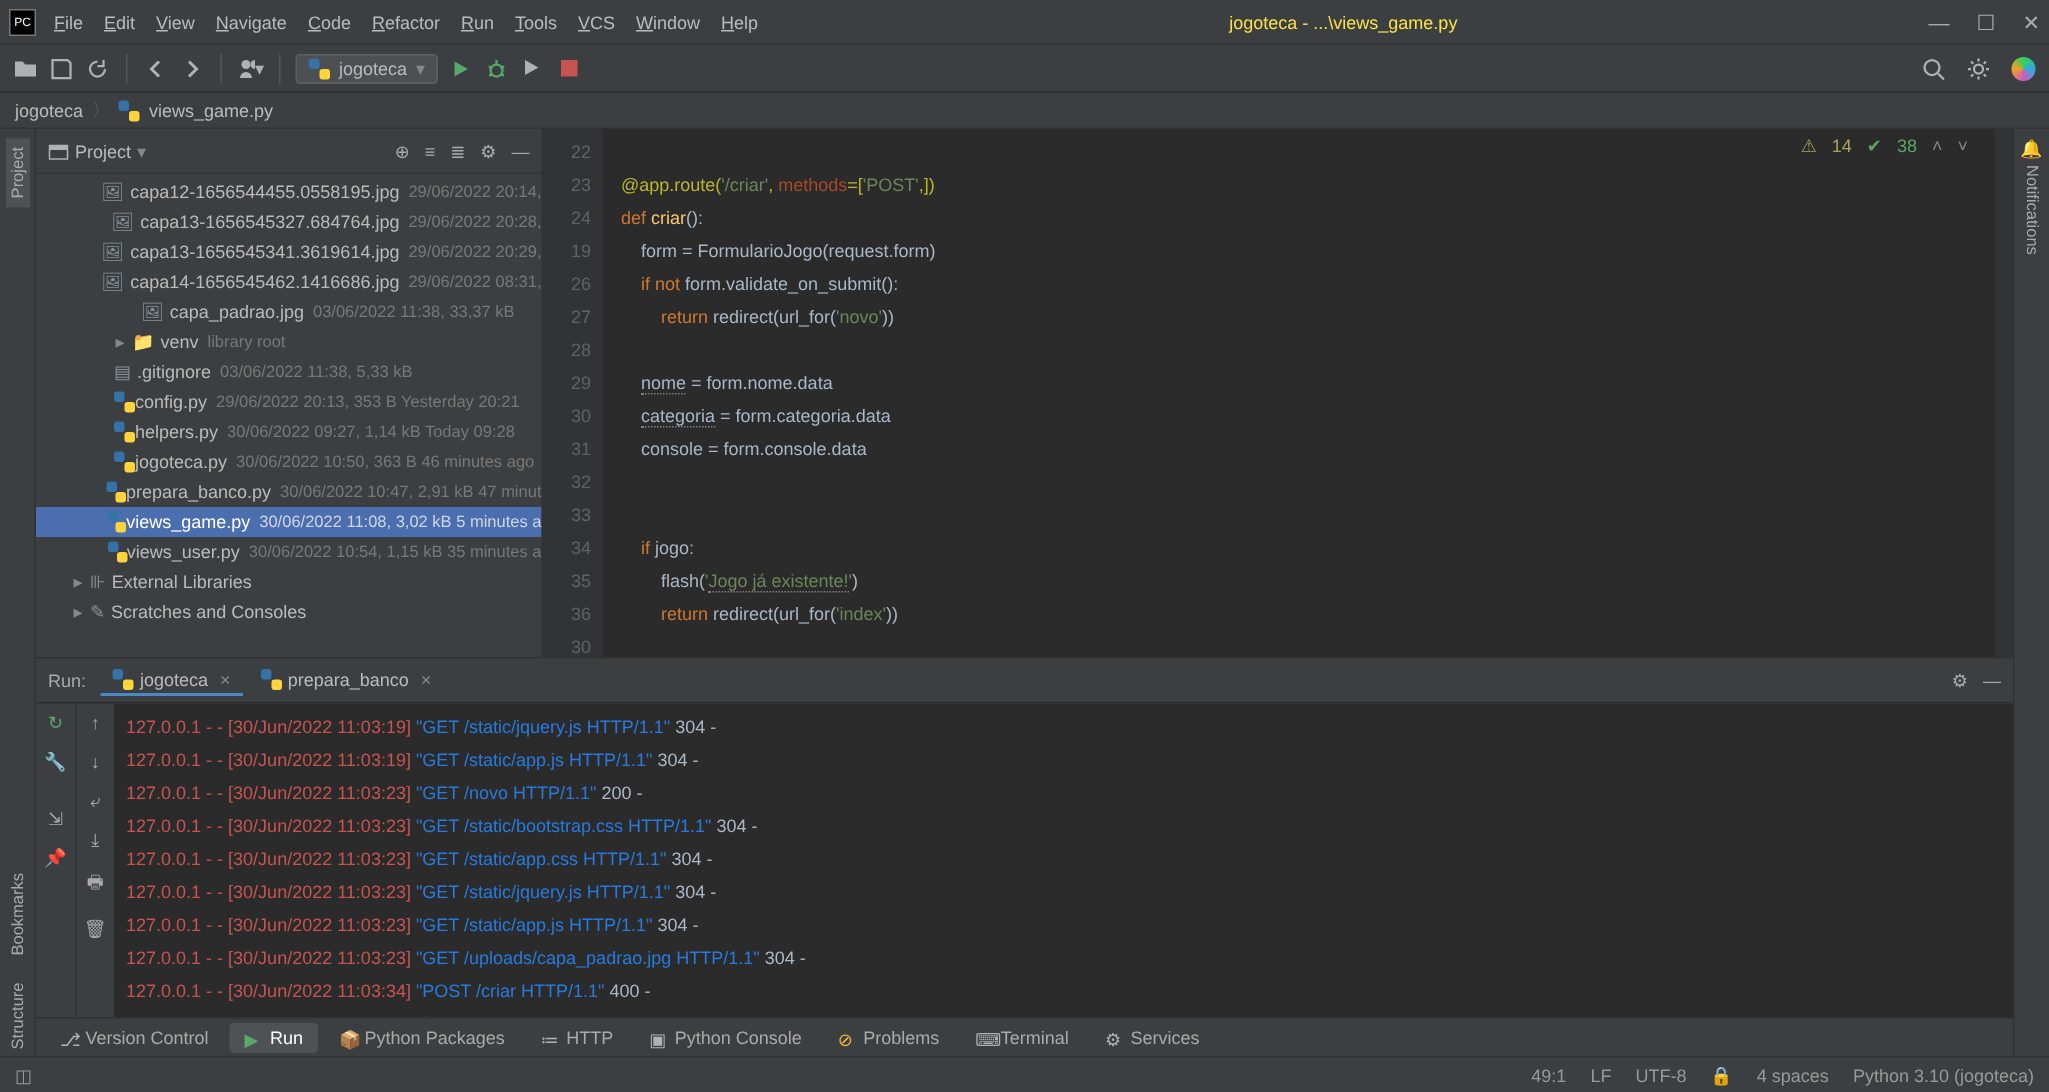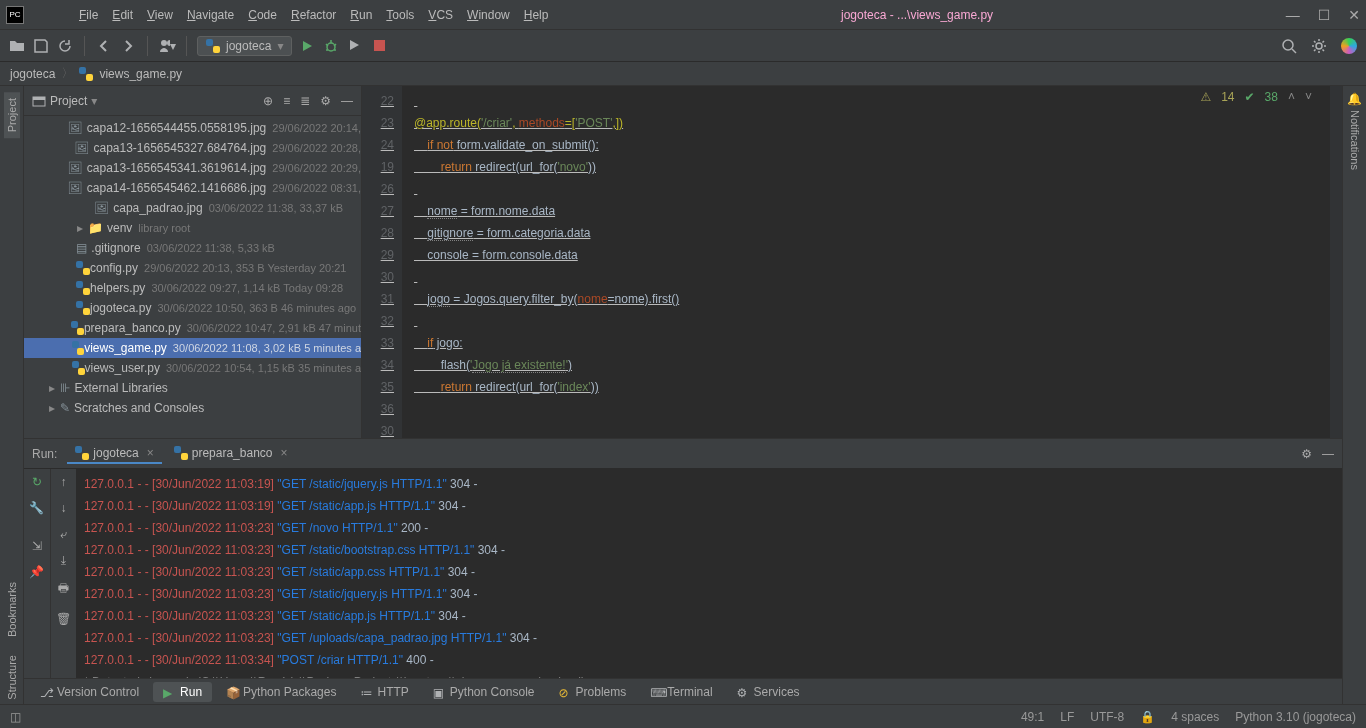--- a/index.html
+++ b/index.html
@@ -1,22 +1,22 @@
 <!DOCTYPE html>
 <html><head>
 <meta charset="utf-8">
 <style>
 * { margin:0; padding:0; box-sizing:border-box; font-family:"Segoe UI",Arial,sans-serif; font-size:12px; }
 body { background:#3c3f41; color:#bbb; width:1366px; height:728px; overflow:hidden; display:flex; flex-direction:column; }
 .titlebar { height:30px; background:#3c3f41; display:flex; align-items:center; padding:0 6px; border-bottom:1px solid #323232; }
 .pc-logo { width:18px; height:18px; background:#000; border:1px solid #777; display:flex; align-items:center; justify-content:center; font-size:8px; color:#fff; margin-right:12px; }
-.menu { display:flex; gap:14px;margin-left:43px; }
+.menu { display:flex; gap:14px; }
 .menu span { cursor:pointer; }
 .menu u { text-decoration:underline; }
-.win-title { flex:1; text-align:center; color:#f9a8d4; }
+.win-title { flex:1; text-align:center; color:#fde047; }
 .win-btns { display:flex; gap:18px; }
 .win-btns span { cursor:pointer; color:#aaa; font-size:14px; }
 .toolbar { height:32px; background:#3c3f41; border-bottom:1px solid #2b2b2b; display:flex; align-items:center; padding:0 8px; gap:6px; }
 .tb-sep { width:1px; height:20px; background:#555; margin:0 4px; }
 .tb-ico { width:18px; height:18px; display:flex; align-items:center; justify-content:center; color:#afb1b3; cursor:pointer; }
 .run-combo { display:flex; align-items:center; background:#4c5052; border:1px solid #5e6060; border-radius:3px; padding:2px 8px; gap:6px; cursor:pointer; }
 .pyico { display:inline-block; width:14px; height:14px; position:relative; }
 .pyico::before { content:""; position:absolute; width:7px; height:7px; background:#3572A5; border-radius:2px; left:0; top:0;}
 .pyico::after { content:""; position:absolute; width:7px; height:7px; background:#FFD43B; border-radius:2px; right:0; bottom:0;}
 .green { color:#59a869; }
@@ -42,21 +42,21 @@
 .tree { flex:1; overflow:auto; padding:2px 0; }
 .tree-row { display:flex; align-items:center; height:20px; padding-left:6px; white-space:nowrap; cursor:pointer; }
 .tree-row.selected { background:#4b6eaf; color:#fff; }
 .indent { display:inline-block; }
 .fname { color:#bbb; }
 .tree-row.selected .fname { color:#fff; }
 .fmeta { color:#787878; margin-left:6px; font-size:11px; }
 .tree-row.selected .fmeta { color:#cfd6e3; }
 .folder-ico { color:#87939a; margin-right:4px; }
 .exp { width:12px; text-align:center; color:#888; margin-right:2px;}
-.editor { flex:1; background:#2b2b2b; display:flex; position:relative; font-family:Consolas,monospace;text-decoration:underline; }
+.editor { flex:1; background:#2b2b2b; display:flex; position:relative; font-family:Consolas,monospace; }
 .gutter-ln { width:40px; background:#313335; color:#606366; text-align:right; padding:4px 8px 4px 0; line-height:22px; font-size:12px;}
 .code { flex:1; padding:4px 0 4px 12px; line-height:22px; font-size:13px; }
 .code .kw { color:#cc7832; }
 .code .fn { color:#ffc66d; }
 .code .str { color:#6a8759; }
 .code .dec { color:#bbb529;margin-top:45px; }
 .code .c-default { color:#a9b7c6; }
 .code .udl { border-bottom:1px dotted #808080;}
 .inspect { position:absolute; top:4px; right:30px; display:flex; gap:10px; align-items:center; font-size:11px; }
 .inspect .warn { color:#a9a457; }
@@ -339,28 +339,29 @@
             <div>32</div>
             <div>33</div>
             <div>34</div>
             <div>35</div>
             <div>36</div>
             <div>30</div>
           </div>
         <div class="code" id="code">
             <div><span class="c-default">&nbsp;</span></div>
             <div><span class="c-default"><span class="dec">@app.route(<span class="str">'/criar'</span>, <span style="color:#aa4926">methods</span>=[<span class="str">'POST'</span>,])</span></span></div>
+            <div><span class="c-default"><span class="kw">def</span> <span class="fn">criar</span>():</span></div>
+            <div><span class="c-default">&nbsp;&nbsp;&nbsp;&nbsp;form = FormularioJogo(request.form)</span></div>
             <div><span class="c-default">&nbsp;&nbsp;&nbsp;&nbsp;<span class="kw">if not</span> form.validate_on_submit():</span></div>
             <div><span class="c-default">&nbsp;&nbsp;&nbsp;&nbsp;&nbsp;&nbsp;&nbsp;&nbsp;<span class="kw">return</span> redirect(url_for(<span class="str">'novo'</span>))</span></div>
             <div><span class="c-default">&nbsp;</span></div>
             <div><span class="c-default">&nbsp;&nbsp;&nbsp;&nbsp;<span class="udl">nome</span> = form.nome.data</span></div>
-            <div><span class="c-default">&nbsp;&nbsp;&nbsp;&nbsp;<span class="udl">gitignore</span> = form.categoria.data</span></div>
+            <div><span class="c-default">&nbsp;&nbsp;&nbsp;&nbsp;<span class="udl">categoria</span> = form.categoria.data</span></div>
             <div><span class="c-default">&nbsp;&nbsp;&nbsp;&nbsp;console = form.console.data</span></div>
             <div><span class="c-default">&nbsp;</span></div>
-            <div><span class="c-default">&nbsp;&nbsp;&nbsp;&nbsp;<span class="udl">jogo</span> = Jogos.query.filter_by(<span style="color:#aa4926">nome</span>=nome).first()</span></div>
             <div><span class="c-default">&nbsp;</span></div>
             <div><span class="c-default">&nbsp;&nbsp;&nbsp;&nbsp;<span class="kw">if</span> jogo:</span></div>
             <div><span class="c-default">&nbsp;&nbsp;&nbsp;&nbsp;&nbsp;&nbsp;&nbsp;&nbsp;flash(<span class="str">'<span class="udl">Jogo já existente!</span>'</span>)</span></div>
             <div><span class="c-default">&nbsp;&nbsp;&nbsp;&nbsp;&nbsp;&nbsp;&nbsp;&nbsp;<span class="kw">return</span> redirect(url_for(<span class="str">'index'</span>))</span></div>
           </div>
         <div class="editor-right-strip"></div>
         <div class="inspect">
           <span class="warn">⚠</span>
             <span class="warn">14</span>
           <span class="ok">✔</span>

